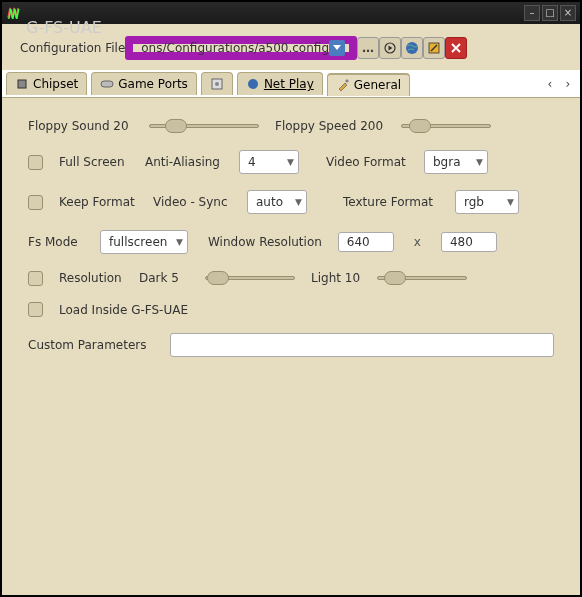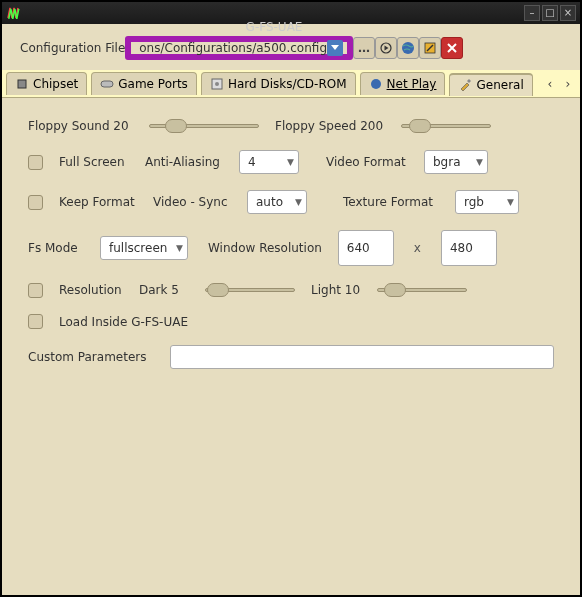--- a/index.html
+++ b/index.html
@@ -1,46 +1,46 @@
 <!DOCTYPE html>
 <html><head>
 <meta charset="utf-8">
 <style>
 * { box-sizing: border-box; margin: 0; padding: 0; }
 body { font-family: "DejaVu Sans", Arial, sans-serif; font-size: 12px; background: #000; width: 582px; height: 597px; overflow: hidden; }
 .window { width: 582px; height: 597px; background: #e6ddc0; border: 2px solid #000; }
 .titlebar { height: 22px; background: linear-gradient(#2a2a2a, #1a1a1a); display: flex; align-items: center; padding: 0 4px; }
 .titlebar-icon { width: 14px; height: 14px; margin-right: 6px; }
-.titlebar-title { flex: 1; text-align: center; color: #ccc; font-size: 12px; margin-top: 28px; }
+.titlebar-title { flex: 1; text-align: left; color: #ccc; font-size: 16px; margin-top: 28px; }
 .titlebar-btn { width: 16px; height: 16px; margin-left: 2px; border: 1px solid #555; background: #333; color: #ccc; font-size: 10px; line-height: 14px; text-align: center; cursor: pointer; }
 .toolbar { display: flex; align-items: center; padding: 12px 18px 10px; }
 .config-label { color: #333; }
-.combo { flex: 0 0 225px; border: 6px solid #a21caf; border-radius: 3px; height: 24px; display: flex; align-items: center; padding: 0 4px 0 8px; background: #e6ddc0; color: #333; }
+.combo { flex: 0 0 225px; border: 8px solid #a21caf; border-radius: 3px; height: 24px; display: flex; align-items: center; padding: 0 4px 0 8px; background: #e6ddc0; color: #333; }
 .combo-text { flex: 1; white-space: nowrap; overflow: hidden; }
 .combo-arrow { width: 16px; height: 16px; background: #4a7cbf; border-radius: 2px; display: flex; align-items: center; justify-content: center; }
 .tool-btn { width: 22px; height: 22px; border: 1px solid #999; border-radius: 3px; background: #d8ceb0; display: flex; align-items: center; justify-content: center; cursor: pointer; }
 .tool-close { background: #c83030; border-color: #a02020; }
-.tabs { display: flex; align-items: center; border-bottom: 1px solid #b0a880; background: #fef9c3; padding: 0 4px; gap: 4px; height: 28px; }
+.tabs { display: flex; align-items: center; border-bottom: 1px solid #b0a880; background: #ffffff; padding: 0 4px; gap: 4px; height: 28px; }
 .tab { display: flex; align-items: center; gap: 4px; padding: 4px 8px; border: 1px solid #b0a880; border-bottom: none; border-radius: 4px 4px 0 0; background: #ddd4b6; cursor: pointer; font-size: 12px; }
 .tab.active { background: #e6ddc0; border-top: 2px solid #b0a880; position: relative; top: 1px; padding-top: 3px; }
 .tab .underline { text-decoration: underline; }
 .tab-icon { width: 14px; height: 14px; }
 .tab-nav { margin-left: auto; display: flex; gap: 2px; }
 .tab-nav span { width: 16px; text-align: center; cursor: pointer; color: #444; }
 .content { padding: 20px 26px; color: #333; }
 .row { display: flex; align-items: center; margin-bottom: 16px; gap: 16px; }
 .slider-label { min-width: 105px; }
 .slider { position: relative; width: 110px; height: 16px; }
 .slider-track { position: absolute; top: 6px; left: 0; right: 0; height: 4px; background: #c8c0a0; border: 1px solid #998f70; border-radius: 2px; }
 .slider-thumb { position: absolute; top: 1px; width: 22px; height: 14px; background: #c8c0a0; border: 1px solid #998f70; border-radius: 8px; }
 .checkbox { width: 15px; height: 15px; border: 1px solid #998f70; border-radius: 3px; background: #d8ceb0; cursor: pointer; flex-shrink: 0; }
 .select { border: 1px solid #aaa; border-radius: 3px; background: #fff; height: 24px; display: flex; align-items: center; padding: 0 4px 0 8px; min-width: 60px; cursor: pointer; }
 .select-text { flex: 1; }
 .select-arrow { color: #666; font-size: 9px; }
-.textinput { border: 1px solid #aaa; border-radius: 3px; background: #fff; height: 36px; padding: 0 8px; display: flex; align-items: center; min-width: 50px; }
+.textinput { border: 1px solid #aaa; border-radius: 3px; background: #fff; height: 20px; padding: 0 8px; display: flex; align-items: center; min-width: 50px; }
 .x-sep { color: #555; padding: 0 4px; }
 .custom-input { flex: 1; border: 1px solid #aaa; border-radius: 3px; background: #fff; height: 24px; padding: 0 8px; }
 </style>
 </head>
 <body>
 
 <div class="window">
   <div class="titlebar">
     <svg class="titlebar-icon" viewBox="0 0 14 14">
         <path d="M2 12 L4 2 L6 12 L8 2 L10 12 L12 2" stroke="#f44" stroke-width="1.5" fill="none"></path>
@@ -101,21 +101,20 @@
         <svg class="tab-icon" viewBox="0 0 14 14">
           <rect x="1" y="4" width="12" height="6" rx="3" fill="#bbb" stroke="#666"></rect>
         </svg>
         <span>Game Ports</span>
       </div>
     <div class="tab">
         <svg class="tab-icon" viewBox="0 0 14 14">
           <rect x="2" y="2" width="10" height="10" fill="#ddd" stroke="#666"></rect>
           <circle cx="7" cy="7" r="2" fill="#888"></circle>
         </svg>
-        <span>Hard Disks/CD-ROM</span>
       </div>
     <div class="tab">
         <svg class="tab-icon" viewBox="0 0 14 14">
           <circle cx="7" cy="7" r="5" fill="#3a6ab0"></circle>
         </svg>
         <span class="underline">Net Play</span>
       </div>
     <div class="tab active">
         <svg class="tab-icon" viewBox="0 0 14 14">
           <path d="M3 11 L9 5 L11 7 L5 13 Z" fill="#d8a838" stroke="#555" stroke-width="0.6"></path>

